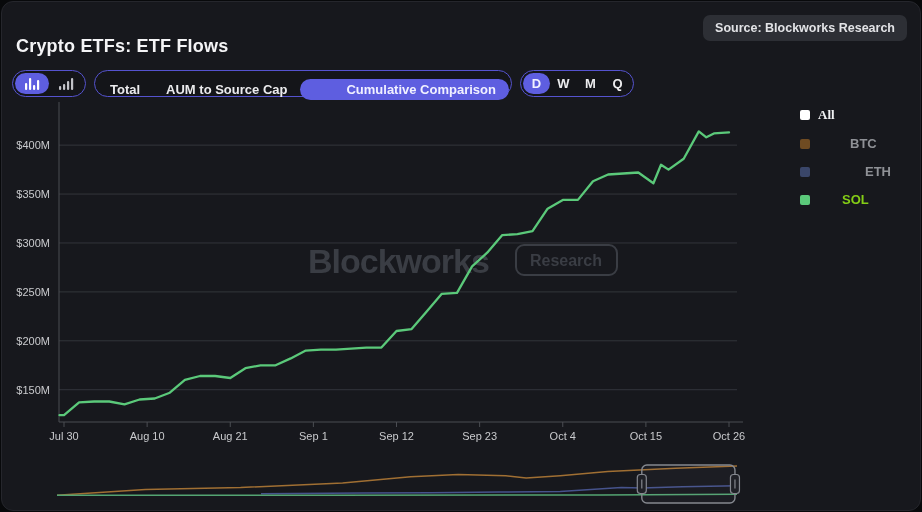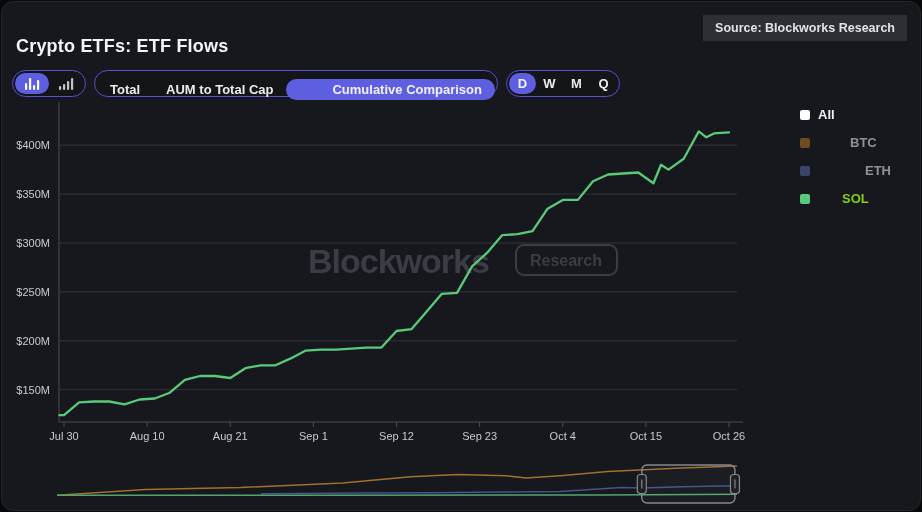--- a/index.html
+++ b/index.html
@@ -1,19 +1,19 @@
 <!DOCTYPE html>
 <html><head>
 <meta charset="utf-8">
 <style>
   html,body{margin:0;padding:0;background:#08090b;width:922px;height:512px;overflow:hidden;
             font-family:"Liberation Sans","DejaVu Sans",sans-serif;}
   .card{position:absolute;inset:1px;background:#17181d;border:1px solid #25262c;border-radius:12px;overflow:hidden;}
   .page-title{position:absolute;left:14px;top:34px;font-size:18px;font-weight:700;color:#f4f4f6;letter-spacing:.2px;}
-  .source-badge{position:absolute;right:13px;top:13px;background:#2d2f35;border-radius:0;padding:6px 12px;
+  .source-badge{position:absolute;right:13px;top:13px;background:#2d2f35;border-radius:7px;padding:6px 12px;
                 font-size:12.5px;font-weight:700;color:#e2e3e6;}
   .toolbar{position:absolute;left:10px;top:68px;display:flex;gap:8px;align-items:center;}
   .pill-group{display:flex;align-items:center;border:1px solid #5553cf;border-radius:14px;padding:2px;height:27px;
               box-sizing:border-box;background:rgba(10,10,16,.25);}
   .ct-btn{width:34px;height:21px;border-radius:11px;display:flex;align-items:center;justify-content:center;cursor:pointer;}
   .ct-btn.on{background:#5e5ee0;}
   .tab{padding:0 13px;height:21px;line-height:21px;border-radius:11px;font-size:13px;font-weight:600;
        color:#ececee;cursor:pointer;white-space:nowrap;margin-top:12px;}
   .tab.on{background:#5e5ee0;color:#f1f1ff;padding-left:46px;}
   .period{width:27px;height:21px;line-height:21px;text-align:center;border-radius:11px;font-size:13px;
@@ -98,36 +98,36 @@
           <rect x="1" y="9" width="2.2" height="4" rx="1" fill="#c2c3c8"></rect>
           <rect x="5" y="7" width="2.2" height="6" rx="1" fill="#c2c3c8"></rect>
           <rect x="9" y="4" width="2.2" height="9" rx="1" fill="#c2c3c8"></rect>
           <rect x="13" y="1" width="2.2" height="12" rx="1" fill="#c2c3c8"></rect>
         </svg>
       </div>
     </div>
 
     <div class="pill-group">
       <div class="tab">Total</div>
-      <div class="tab">AUM to Total Cap</div>
+      <div class="tab">AUM to Source Cap</div>
       <div class="tab on">Cumulative Comparison</div>
     </div>
 
     <div class="pill-group">
       <div class="period on">D</div>
       <div class="period">W</div>
       <div class="period">M</div>
       <div class="period">Q</div>
     </div>
   </div>
 
   <div class="legend">
     <div class="legend-item">
       <span class="swatch" style="background: rgb(255, 255, 255);"></span>
-      <span class="leg-label" style="color: rgb(240, 241, 243);">All</span>
+      <span class="leg-label" style="color: rgb(240, 241, 243); font-family: Liberation Serif, serif;">All</span>
     </div>
     <div class="legend-item">
       <span class="swatch" style="background: rgb(111, 75, 34);"></span>
       <span class="leg-label" style="color: rgb(143, 145, 150); margin-left: 32px;">BTC</span>
     </div>
     <div class="legend-item">
       <span class="swatch" style="background: rgb(58, 70, 105);"></span>
       <span class="leg-label" style="color: rgb(143, 145, 150); padding-left: 47px;">ETH</span>
     </div>
     <div class="legend-item">

